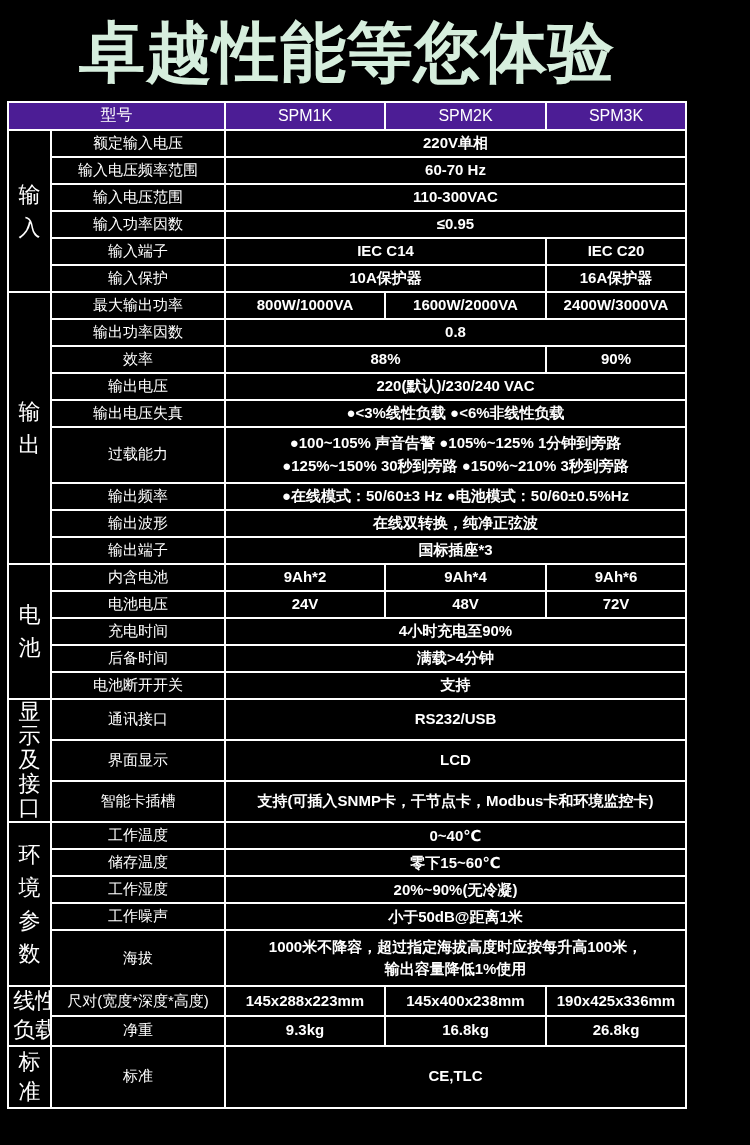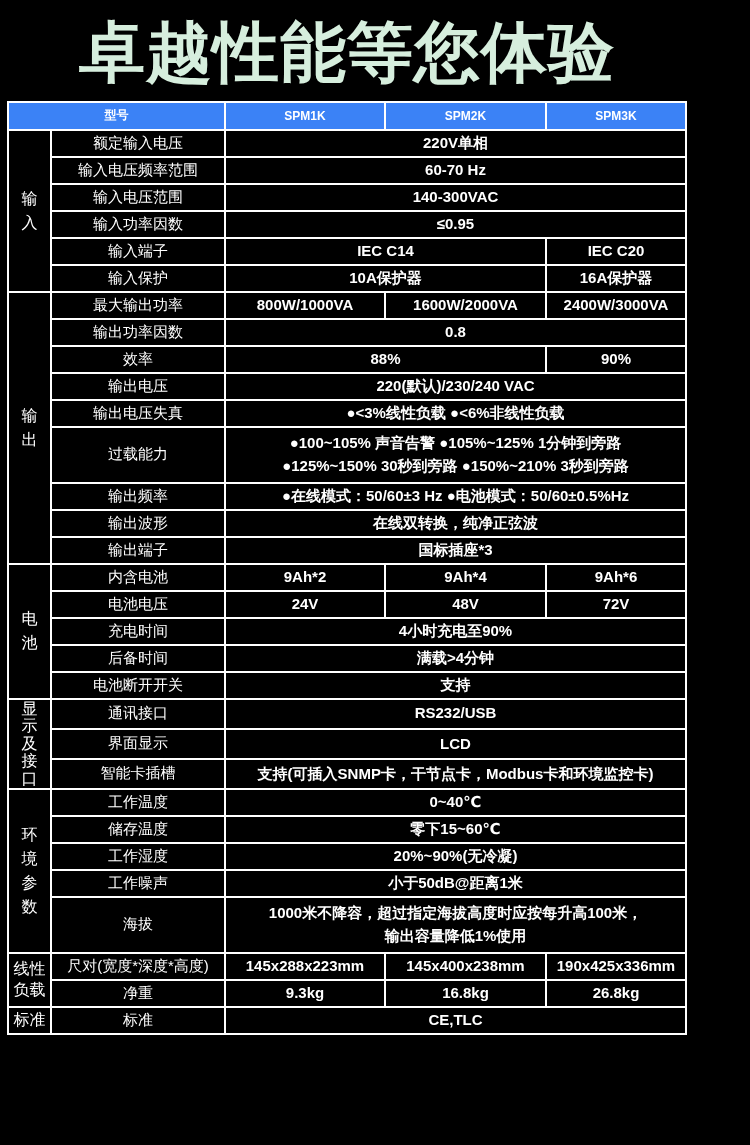--- a/index.html
+++ b/index.html
@@ -32,26 +32,26 @@
     color:#ffffff;
     text-align:center;
     vertical-align:middle;
     padding:0 2px;
     height:25px;
     font-size:15px;
     font-weight:normal;
     overflow:hidden;
   }
   .spec thead th{
-    background:#3b82f6;
+    background:#4c1d95;
     height:26px;
-    font-size:12px;
-    font-weight:bold;
-  }
-  .spec .grp{font-size:16px;}
+    font-size:16px;
+    font-weight:normal;
+  }
+  .spec .grp{font-size:22px;}
   .spec .dbl{height:54px;}
   .spec .val{white-space:pre-line;line-height:1.5;font-weight:bold;}
   .vtext{
     display:inline-block;
     width:1.2em;
     word-break:break-all;
     white-space:normal;
     text-align:center;
   }
   .lh-med{line-height:1.5;}
@@ -87,21 +87,21 @@
         <th class="grp" rowspan="6"><span class="vtext lh-med">输入</span></th>
         <td>额定输入电压</td>
         <td class="val" colspan="3">220V单相</td>
       </tr>
       <tr>
         <td>输入电压频率范围</td>
         <td class="val" colspan="3">60-70 Hz</td>
       </tr>
       <tr>
         <td>输入电压范围</td>
-        <td class="val" colspan="3">140-300VAC</td>
+        <td class="val" colspan="3">110-300VAC</td>
       </tr>
       <tr>
         <td>输入功率因数</td>
         <td class="val" colspan="3">≤0.95</td>
       </tr>
       <tr>
         <td>输入端子</td>
         <td class="val" colspan="2">IEC C14</td>
         <td class="val">IEC C20</td>
       </tr>

